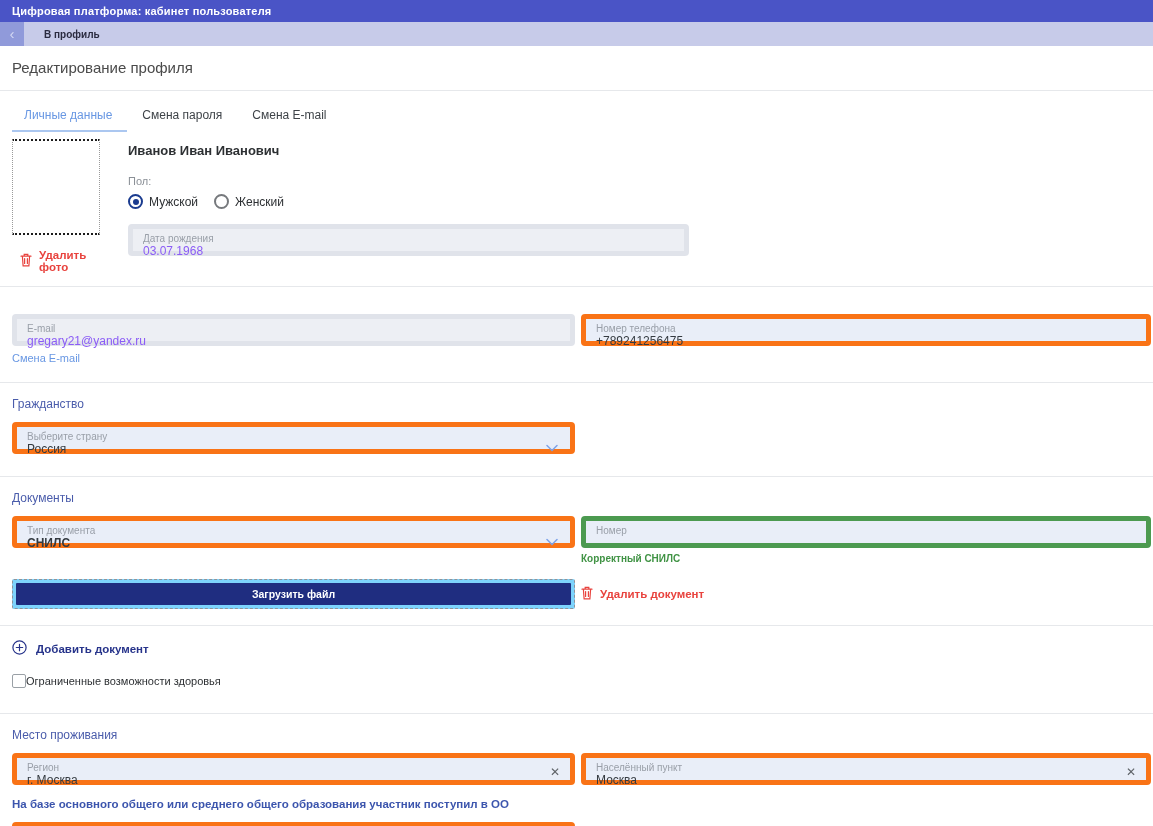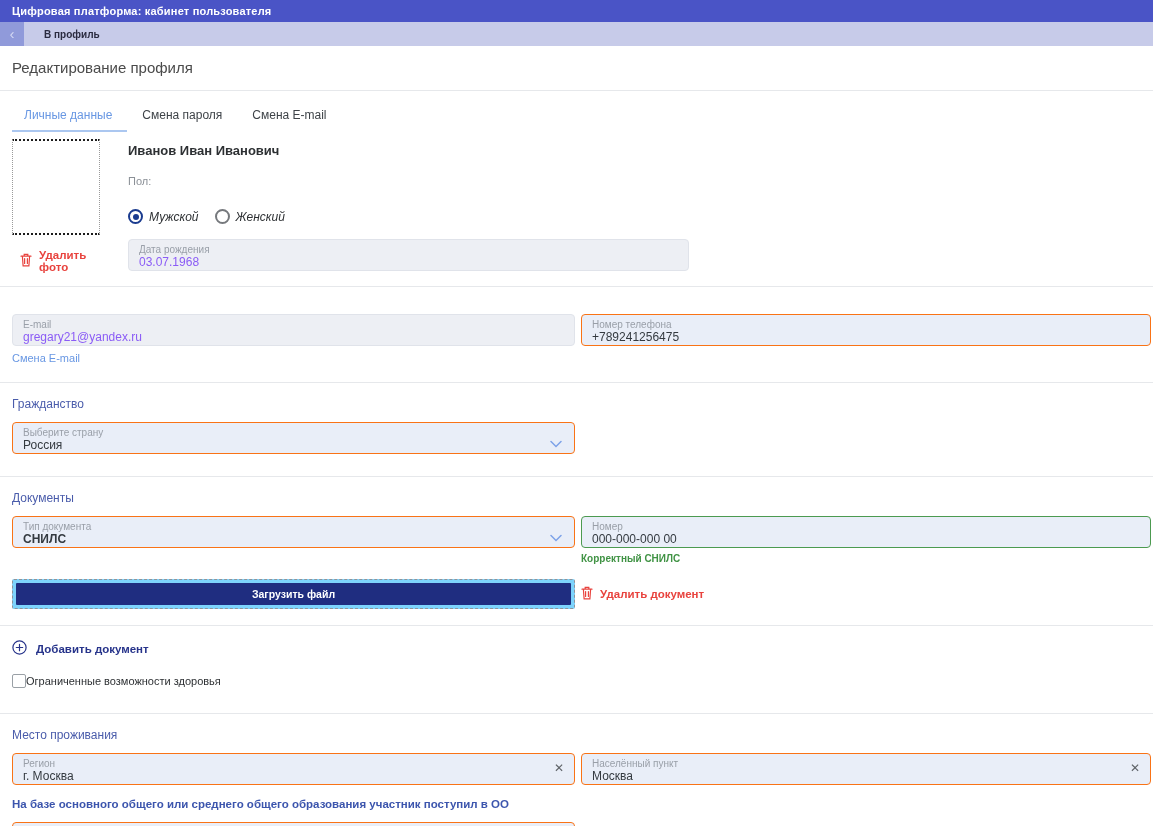--- a/index.html
+++ b/index.html
@@ -26,27 +26,27 @@
   .photo-section { display:flex; margin-top:7px; margin-bottom:13px; }
   .photo-col { width:104px; flex:0 0 104px; }
   .photo-box { width:88px; height:96px; background:#fff;
     border-left:1px dotted #9a9a9a; border-right:1px dotted #9a9a9a;
     border-top:2px dotted #1c1c1c; border-bottom:2px dotted #1c1c1c; }
   .red-link { display:flex; align-items:center; gap:7px; color:#e8433e; font-size:11.5px; font-weight:700; cursor:pointer; }
   .photo-col .red-link { margin-top:14px; margin-left:8px; }
   .person-col { margin-left:12px; flex:1; }
   .person-name { font-size:13px; font-weight:700; color:#2d3033; margin-top:4px; }
   .gender-label { margin-top:17px; font-size:11px; color:#8b9097; }
-  .radio-row { margin-top:22px; display:flex; align-items:flex-start; gap:16px;font-style:italic; }
+  .radio-row { margin-top:7px; display:flex; align-items:flex-start; gap:16px; }
   .radio-opt { display:flex; align-items:center; gap:6px; font-size:12px; color:#2d3033; cursor:pointer; }
   .radio { width:15px; height:15px; border-radius:50%; border:2px solid #76797d; position:relative; background:#fff; }
   .radio.sel { border-color:#1a3b8f; }
   .radio.sel::after { content:""; position:absolute; left:2.5px; top:2.5px; width:6px; height:6px; border-radius:50%; background:#1a3b8f; }
 
-  .field { position:relative; background:#e9eef8; border:1px solid #f97316; border-radius:4px; height:32px; padding:4px 10px 0 10px; }
+  .field { position:relative; background:#e9eef8; border:5px solid #f97316; border-radius:4px; height:32px; padding:4px 10px 0 10px; }
   .flabel { font-size:10px; color:#999fa8; line-height:11px; white-space:nowrap; overflow:hidden; }
   .fvalue { font-size:12px; color:#343a40; line-height:14px; white-space:nowrap; }
   .field.disabled { background:#edeff4; border-color:#e0e3ea; }
   .field.disabled .fvalue { color:#8b5cf6; }
   .field.valid { border-color:#4c9a50; }
   .chev { position:absolute; right:12px; top:11px; }
   .clear-x { position:absolute; right:10px; top:8px; font-size:12px; color:#5f6368; cursor:pointer; line-height:1; }
 
   .date-field { width:561px; margin-top:15px; }
 
@@ -180,21 +180,20 @@
         <span class="chev">
           <svg width="12" height="8" viewBox="0 0 12 8">
               <path d="M1 1.5l5 5 5-5" stroke="#7da1e8" stroke-width="1.5" fill="none" stroke-linecap="round"></path>
             </svg>
         </span>
       </div>
     </div>
     <div class="col-r">
       <div class="field valid">
         <div class="flabel">Номер</div>
-        <div class="fvalue">000-000-000 00</div>
       </div>
       <div class="hint-green">Корректный СНИЛС</div>
     </div>
   </div>
 
   <div class="row2 upload-row">
     <div class="col-l">
       <div class="upload-box">
         <div class="upload-btn">Загрузить файл</div>
       </div>

